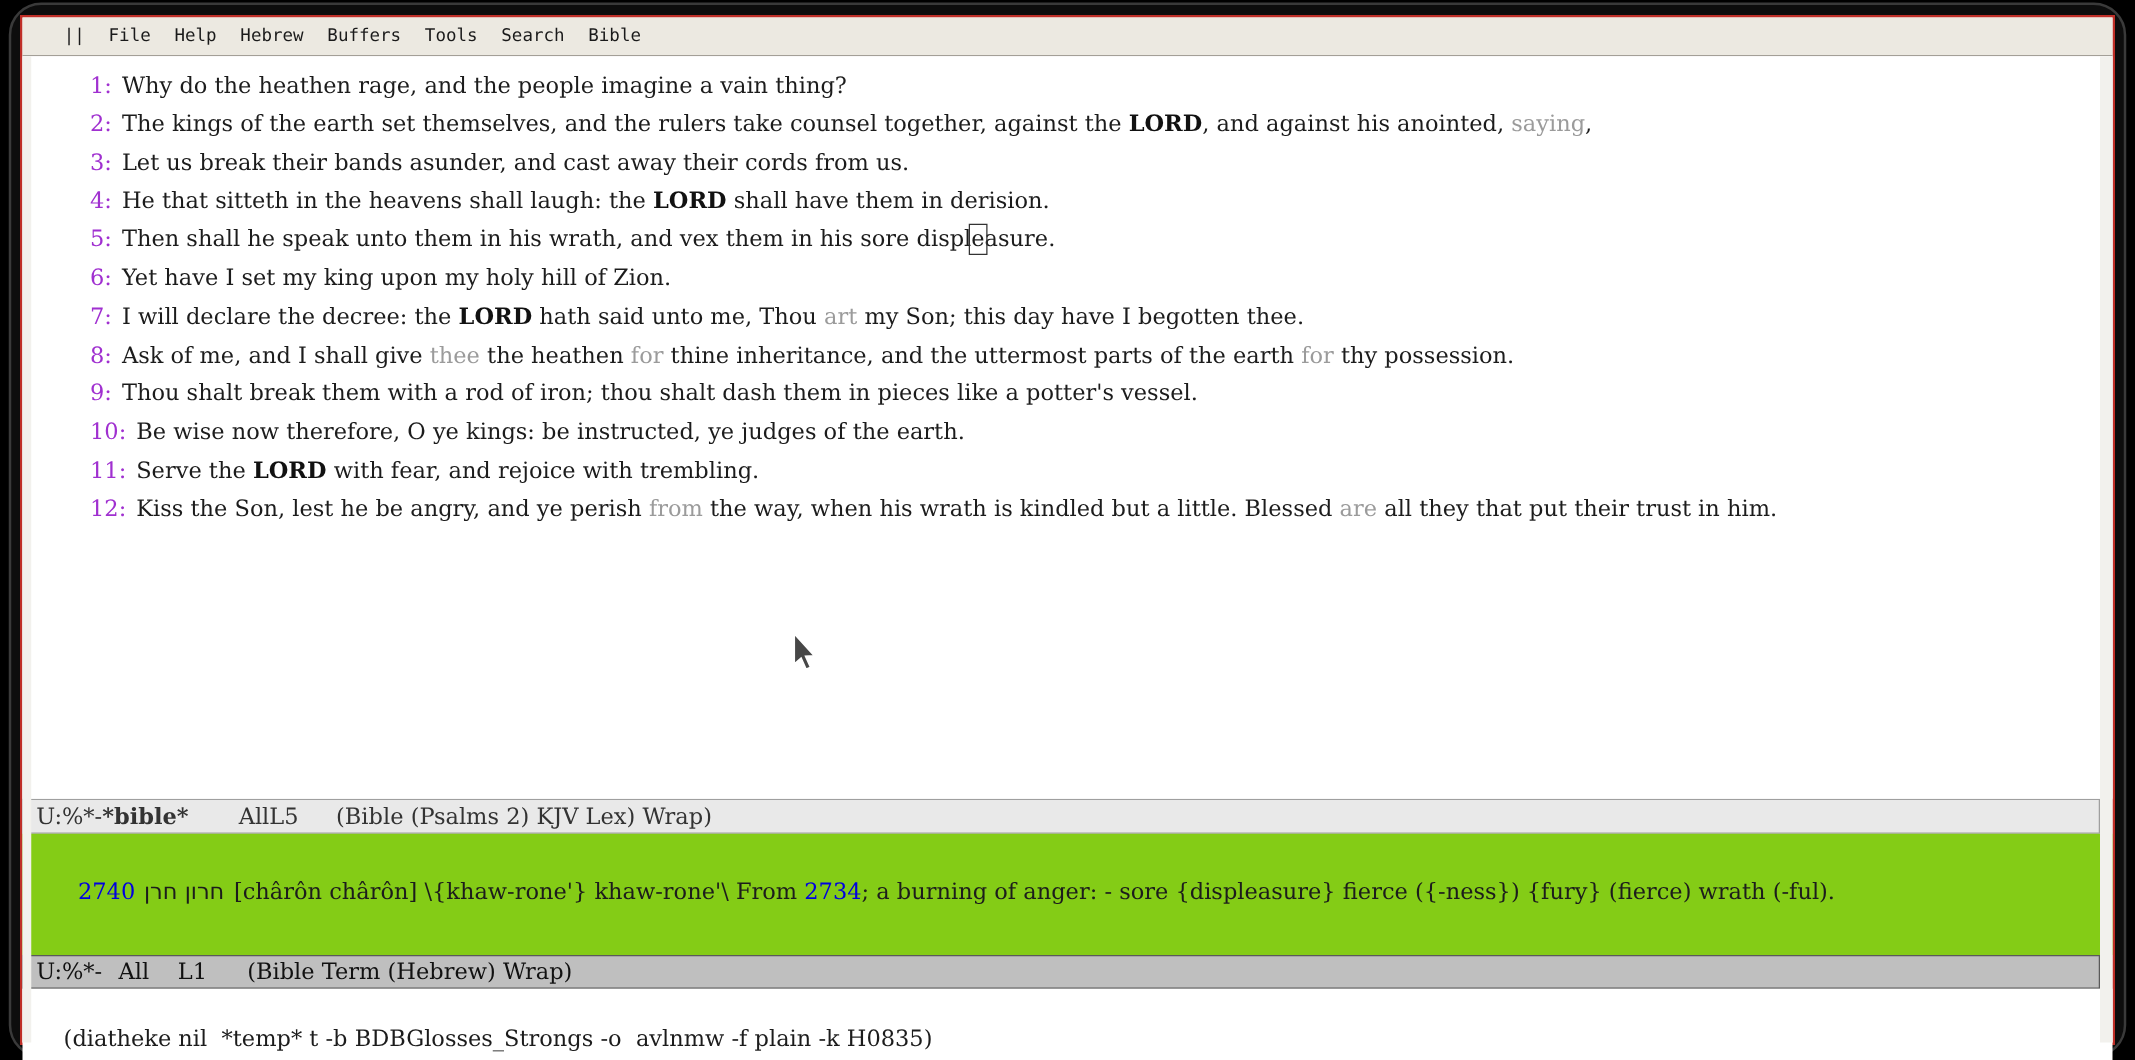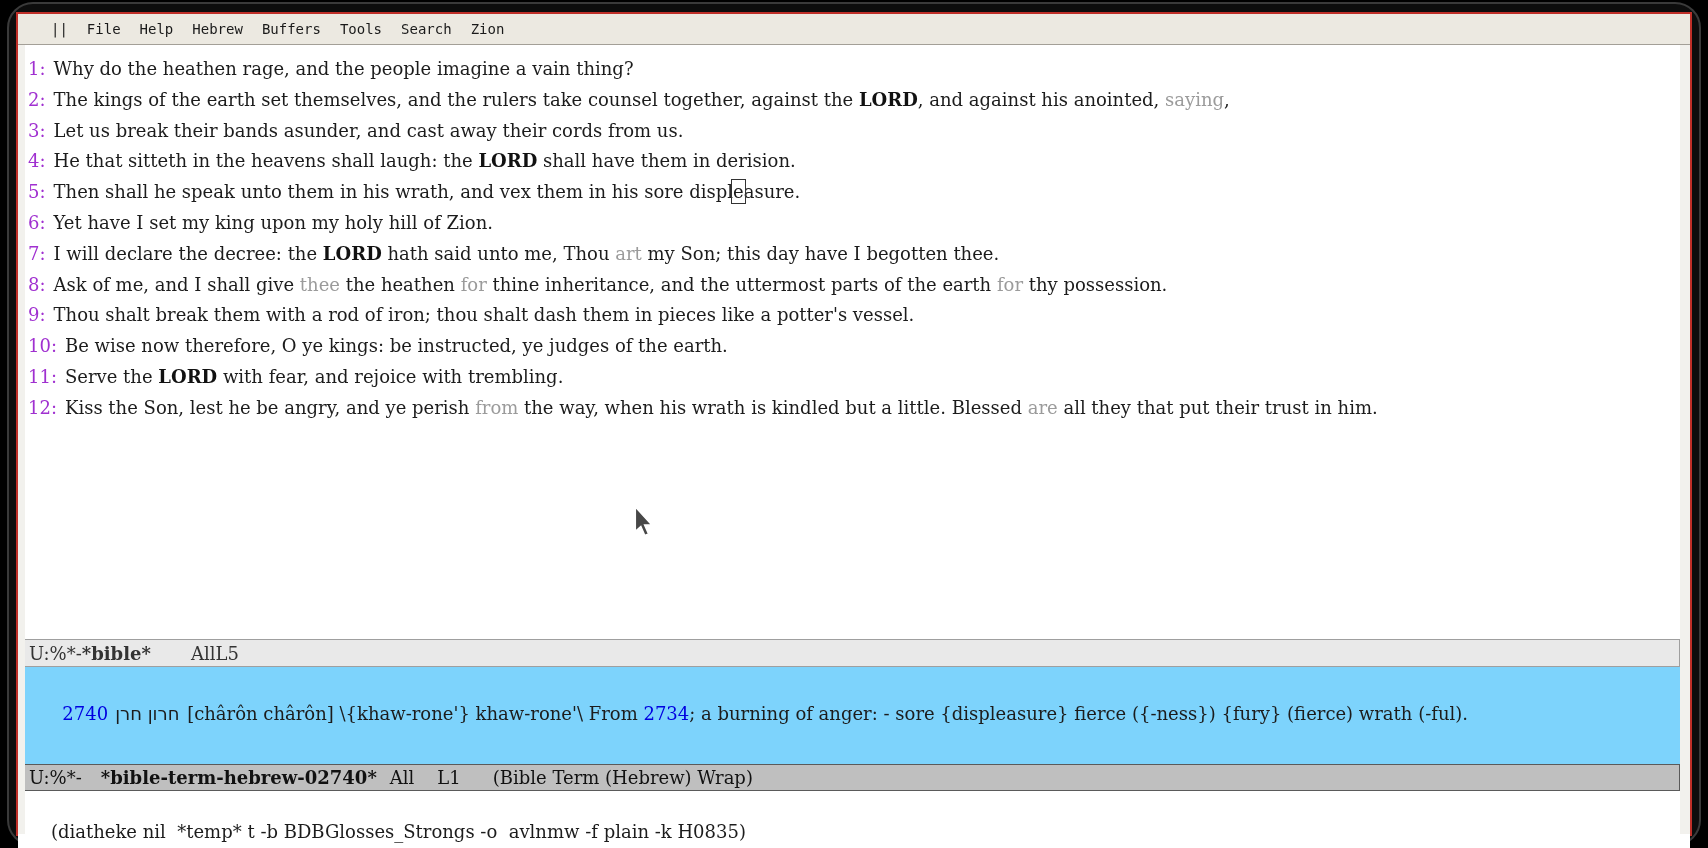--- a/index.html
+++ b/index.html
@@ -17,21 +17,21 @@
     display:flex;flex-direction:column;box-sizing:content-box;
   }
   
   .menubar{
     flex:0 0 31px;box-sizing:border-box;background:#ece9e1;border-bottom:1px solid #a39f97;
     display:flex;align-items:center;padding-left:33px;gap:19px;
     font-family:"DejaVu Sans Mono",monospace;font-size:14px;color:#1a1a1a;
   }
   .menu-item{cursor:default;}
   
-  .buffer-bible{flex:0 0 594px;background:#fff;position:relative;}
+  .buffer-bible{flex:0 0 594px;background:#fff;position:relative;padding-left:44px;}
   .verses{padding:9px 0 0 10px;font-size:18px;line-height:30.8px;white-space:pre;color:#1c1c1c;}
   .verse-line{height:30.8px;}
   .verse-num{color:#a030d0;margin-right:8px;}
   .seg-n{color:#1c1c1c;}
   .seg-b{font-weight:bold;color:#111;text-align:right;}
   .seg-g{color:#9b9b9b;}
   .seg-c{outline:1.4px solid #333;outline-offset:1px;}
   
   .modeline{
     box-sizing:border-box;display:flex;align-items:center;
@@ -42,21 +42,21 @@
   .ml-buffer{font-weight:bold;}
   .ml-inactive .ml-buffer{}
   .ml-inactive .ml-pos{margin-left:40px;}
   .ml-inactive .ml-line{}
   .ml-inactive .ml-modes{margin-left:30px;}
   .ml-active .ml-buffer{margin-left:19px;}
   .ml-active .ml-pos{margin-left:13px;}
   .ml-active .ml-line{margin-left:23px;}
   .ml-active .ml-modes{margin-left:32px;}
   
-  .buffer-lexicon{flex:0 0 97px;background:#7dd3fc;}
+  .buffer-lexicon{flex:0 0 97px;background:#84cc16;}
   .lex-line{padding:6px 0 0 10px;font-size:18px;line-height:27px;white-space:pre;color:#1c1c1c;
             font-family:"DejaVu Serif","DejaVu Sans",serif;}
   .lex-link{color:#0000e0;text-decoration:none;cursor:pointer;}
   .lex-hebrew{margin:0 2px 0 7px;unicode-bidi:isolate;}
   
   .echo{flex:1;background:#fff;font-size:18px;padding:9px 0 0 10px;white-space:pre;color:#1c1c1c;}
   
   .fringe-left{position:absolute;left:0;top:31px;bottom:0;width:7px;background:#f2f1ed;}
   .right-strip{position:absolute;right:0;top:31px;bottom:0;width:10px;background:#f2f1ed;}
   .emacs-frame{position:relative;}
@@ -71,43 +71,43 @@
 <div class="emacs-frame">
 
   <div class="menubar">
       <span class="menu-item">||</span>
       <span class="menu-item">File</span>
       <span class="menu-item">Help</span>
       <span class="menu-item">Hebrew</span>
       <span class="menu-item">Buffers</span>
       <span class="menu-item">Tools</span>
       <span class="menu-item">Search</span>
-      <span class="menu-item">Zion</span>
+      <span class="menu-item">Bible</span>
     </div>
 
   <div class="buffer-bible">
     <div class="verses"><div class="verse-line"><span class="verse-num">1:</span><span class="seg-n">Why do the heathen rage, and the people imagine a vain thing?</span></div><div class="verse-line"><span class="verse-num">2:</span><span class="seg-n">The kings of the earth set themselves, and the rulers take counsel together, against the </span><span class="seg-b">LORD</span><span class="seg-n">, and against his anointed, </span><span class="seg-g">saying</span><span class="seg-n">,</span></div><div class="verse-line"><span class="verse-num">3:</span><span class="seg-n">Let us break their bands asunder, and cast away their cords from us.</span></div><div class="verse-line"><span class="verse-num">4:</span><span class="seg-n">He that sitteth in the heavens shall laugh: the </span><span class="seg-b">LORD</span><span class="seg-n"> shall have them in derision.</span></div><div class="verse-line"><span class="verse-num">5:</span><span class="seg-n">Then shall he speak unto them in his wrath, and vex them in his sore displ</span><span class="seg-c">e</span><span class="seg-n">asure.</span></div><div class="verse-line"><span class="verse-num">6:</span><span class="seg-n">Yet have I set my king upon my holy hill of Zion.</span></div><div class="verse-line"><span class="verse-num">7:</span><span class="seg-n">I will declare the decree: the </span><span class="seg-b">LORD</span><span class="seg-n"> hath said unto me, Thou </span><span class="seg-g">art</span><span class="seg-n"> my Son; this day have I begotten thee.</span></div><div class="verse-line"><span class="verse-num">8:</span><span class="seg-n">Ask of me, and I shall give </span><span class="seg-g">thee</span><span class="seg-n"> the heathen </span><span class="seg-g">for</span><span class="seg-n"> thine inheritance, and the uttermost parts of the earth </span><span class="seg-g">for</span><span class="seg-n"> thy possession.</span></div><div class="verse-line"><span class="verse-num">9:</span><span class="seg-n">Thou shalt break them with a rod of iron; thou shalt dash them in pieces like a potter's vessel.</span></div><div class="verse-line"><span class="verse-num">10:</span><span class="seg-n">Be wise now therefore, O ye kings: be instructed, ye judges of the earth.</span></div><div class="verse-line"><span class="verse-num">11:</span><span class="seg-n">Serve the </span><span class="seg-b">LORD</span><span class="seg-n"> with fear, and rejoice with trembling.</span></div><div class="verse-line"><span class="verse-num">12:</span><span class="seg-n">Kiss the Son, lest he be angry, and ye perish </span><span class="seg-g">from</span><span class="seg-n"> the way, when his wrath is kindled but a little. Blessed </span><span class="seg-g">are</span><span class="seg-n"> all they that put their trust in him.</span></div></div>
   </div>
 
   <div class="modeline ml-inactive">
     <span class="ml-prefix">U:%*-</span>
     <span class="ml-buffer">*bible*</span>
     <span class="ml-pos">All</span>
     <span class="ml-line">L5</span>
+    <span class="ml-modes">(Bible (Psalms 2) KJV Lex) Wrap)</span>
   </div>
 
   <div class="buffer-lexicon">
     <div class="lex-line">
       <span class="lex-link">2740</span><span class="lex-hebrew">חרון חרן</span><span class="lex-gloss"> [chârôn chârôn] \{khaw-rone'} khaw-rone'\ From </span><span class="lex-link">2734</span><span class="lex-gloss">; a burning of anger: - sore {displeasure} fierce ({-ness}) {fury} (fierce) wrath (-ful).</span>
     </div>
   </div>
 
   <div class="modeline ml-active">
     <span class="ml-prefix">U:%*-</span>
-    <span class="ml-buffer">*bible-term-hebrew-02740*</span>
     <span class="ml-pos">All</span>
     <span class="ml-line">L1</span>
     <span class="ml-modes">(Bible Term (Hebrew) Wrap)</span>
   </div>
 
   <div class="echo">
     <span>(diatheke nil  *temp* t -b BDBGlosses_Strongs -o  avlnmw -f plain -k H0835)</span>
   </div>
 
   <div class="fringe-left"></div>

